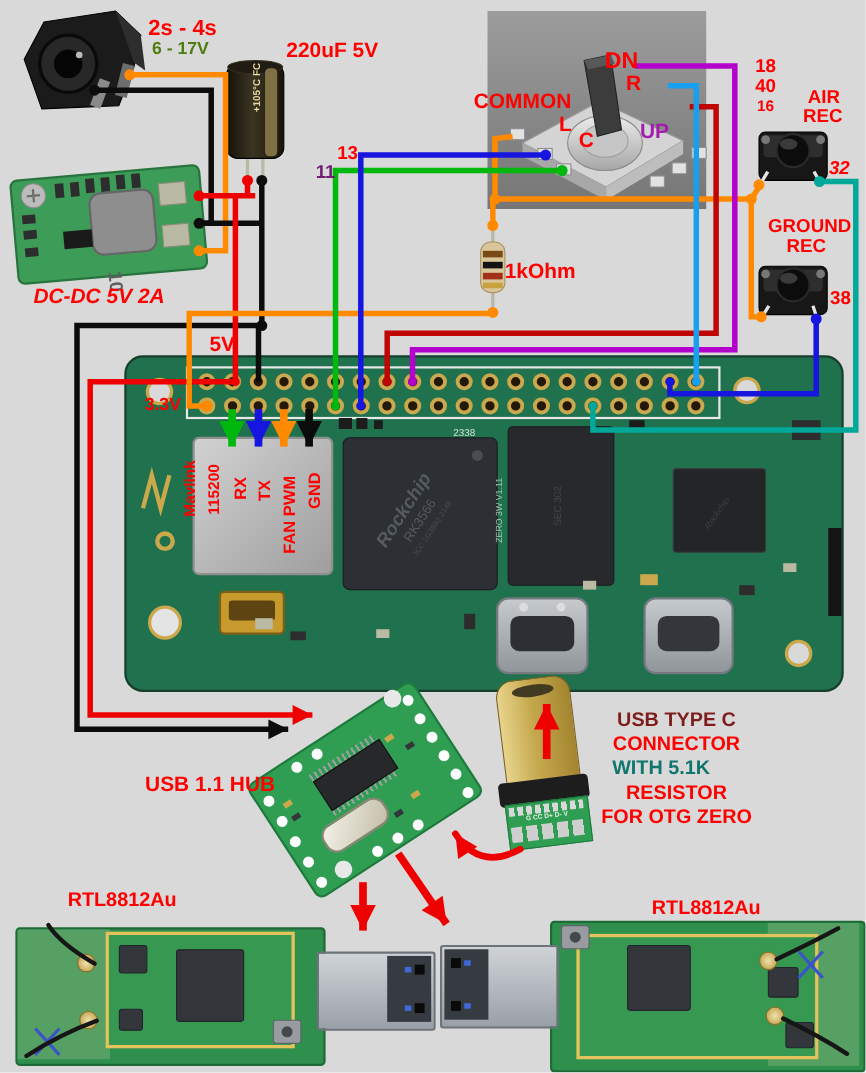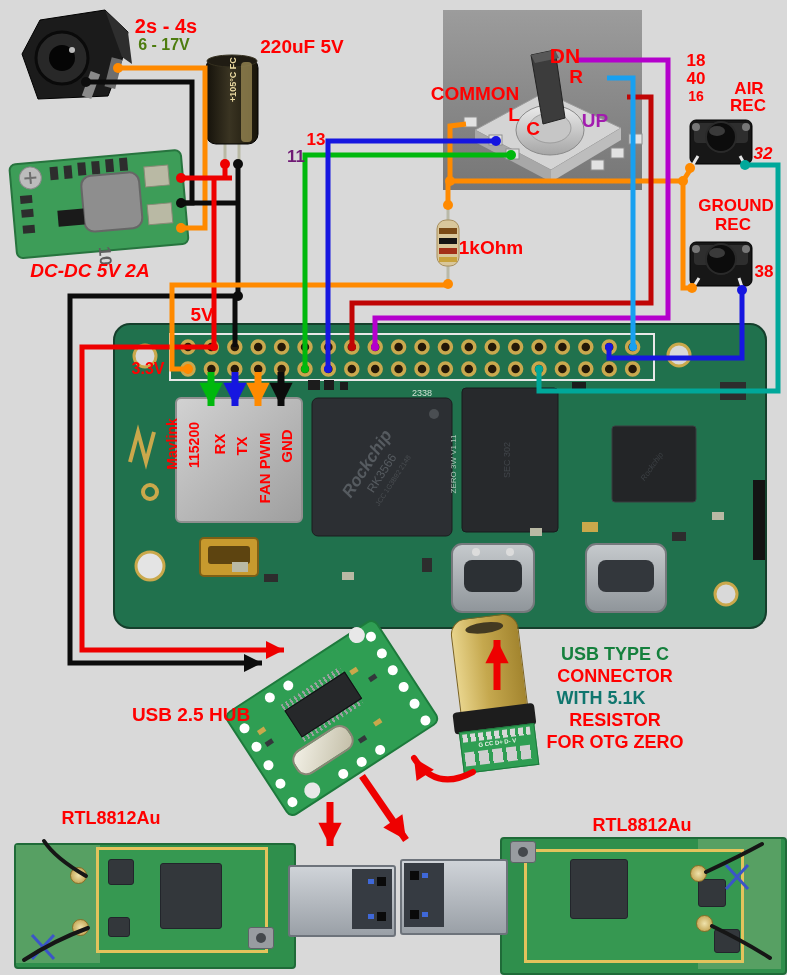--- a/index.html
+++ b/index.html
@@ -441,22 +441,22 @@
       <div class="lbl" style="left: 296px; top: 156px; font-size: 17px; color: #701a75; transform: translate(-50%, -50%);">11</div>
       <div class="lbl" style="left: 491px; top: 247px; font-size: 19px; color: rgb(255, 0, 0); transform: translate(-50%, -50%);">1kOhm</div>
       <div class="lbl" style="left: 202px; top: 314px; font-size: 19px; color: rgb(255, 0, 0); transform: translate(-50%, -50%);">5V</div>
       <div class="lbl" style="left: 148px; top: 369px; font-size: 16px; color: rgb(255, 0, 0); transform: translate(-50%, -50%);">3.3V</div>
       <div class="lbl" style="left: 172px; top: 444px; font-size: 14px; color: rgb(255, 0, 0); transform: translate(-50%, -50%) rotate(-90deg);">Mavlink</div>
       <div class="lbl" style="left: 194px; top: 445px; font-size: 14px; color: rgb(255, 0, 0); transform: translate(-50%, -50%) rotate(-90deg);">115200</div>
       <div class="lbl" style="left: 219px; top: 444px; font-size: 15px; color: rgb(255, 0, 0); transform: translate(-50%, -50%) rotate(-90deg);">RX</div>
       <div class="lbl" style="left: 241px; top: 446px; font-size: 15px; color: rgb(255, 0, 0); transform: translate(-50%, -50%) rotate(-90deg);">TX</div>
       <div class="lbl" style="left: 264px; top: 468px; font-size: 15px; color: rgb(255, 0, 0); transform: translate(-50%, -50%) rotate(-90deg);">FAN PWM</div>
       <div class="lbl" style="left: 286px; top: 446px; font-size: 15px; color: rgb(255, 0, 0); transform: translate(-50%, -50%) rotate(-90deg);">GND</div>
-      <div class="lbl" style="left: 191px; top: 714px; font-size: 19px; color: rgb(255, 0, 0); transform: translate(-50%, -50%);">USB 2.5 HUB</div>
-      <div class="lbl" style="left: 615px; top: 654px; font-size: 18px; color: #15803d; transform: translate(-50%, -50%); text-align: center;">USB TYPE C</div>
+      <div class="lbl" style="left: 191px; top: 714px; font-size: 19px; color: rgb(255, 0, 0); transform: translate(-50%, -50%);">USB 1.1 HUB</div>
+      <div class="lbl" style="left: 615px; top: 654px; font-size: 18px; color: #7f1d1d; transform: translate(-50%, -50%); text-align: center;">USB TYPE C</div>
       <div class="lbl" style="left: 615px; top: 676px; font-size: 18px; color: rgb(255, 0, 0); transform: translate(-50%, -50%);">CONNECTOR</div>
       <div class="lbl" style="left: 601px; top: 698px; font-size: 18px; color: #0f766e; transform: translate(-50%, -50%);">WITH 5.1K</div>
       <div class="lbl" style="left: 615px; top: 720px; font-size: 18px; color: rgb(255, 0, 0); transform: translate(-50%, -50%);">RESISTOR</div>
       <div class="lbl" style="left: 615px; top: 742px; font-size: 18px; color: rgb(255, 0, 0); transform: translate(-50%, -50%);">FOR OTG ZERO</div>
       <div class="lbl" style="left: 111px; top: 818px; font-size: 18px; color: rgb(255, 0, 0); transform: translate(-50%, -50%);">RTL8812Au</div>
       <div class="lbl" style="left: 642px; top: 825px; font-size: 18px; color: rgb(255, 0, 0); transform: translate(-50%, -50%);">RTL8812Au</div>
     </div>
 </div>
 
 </body></html>

